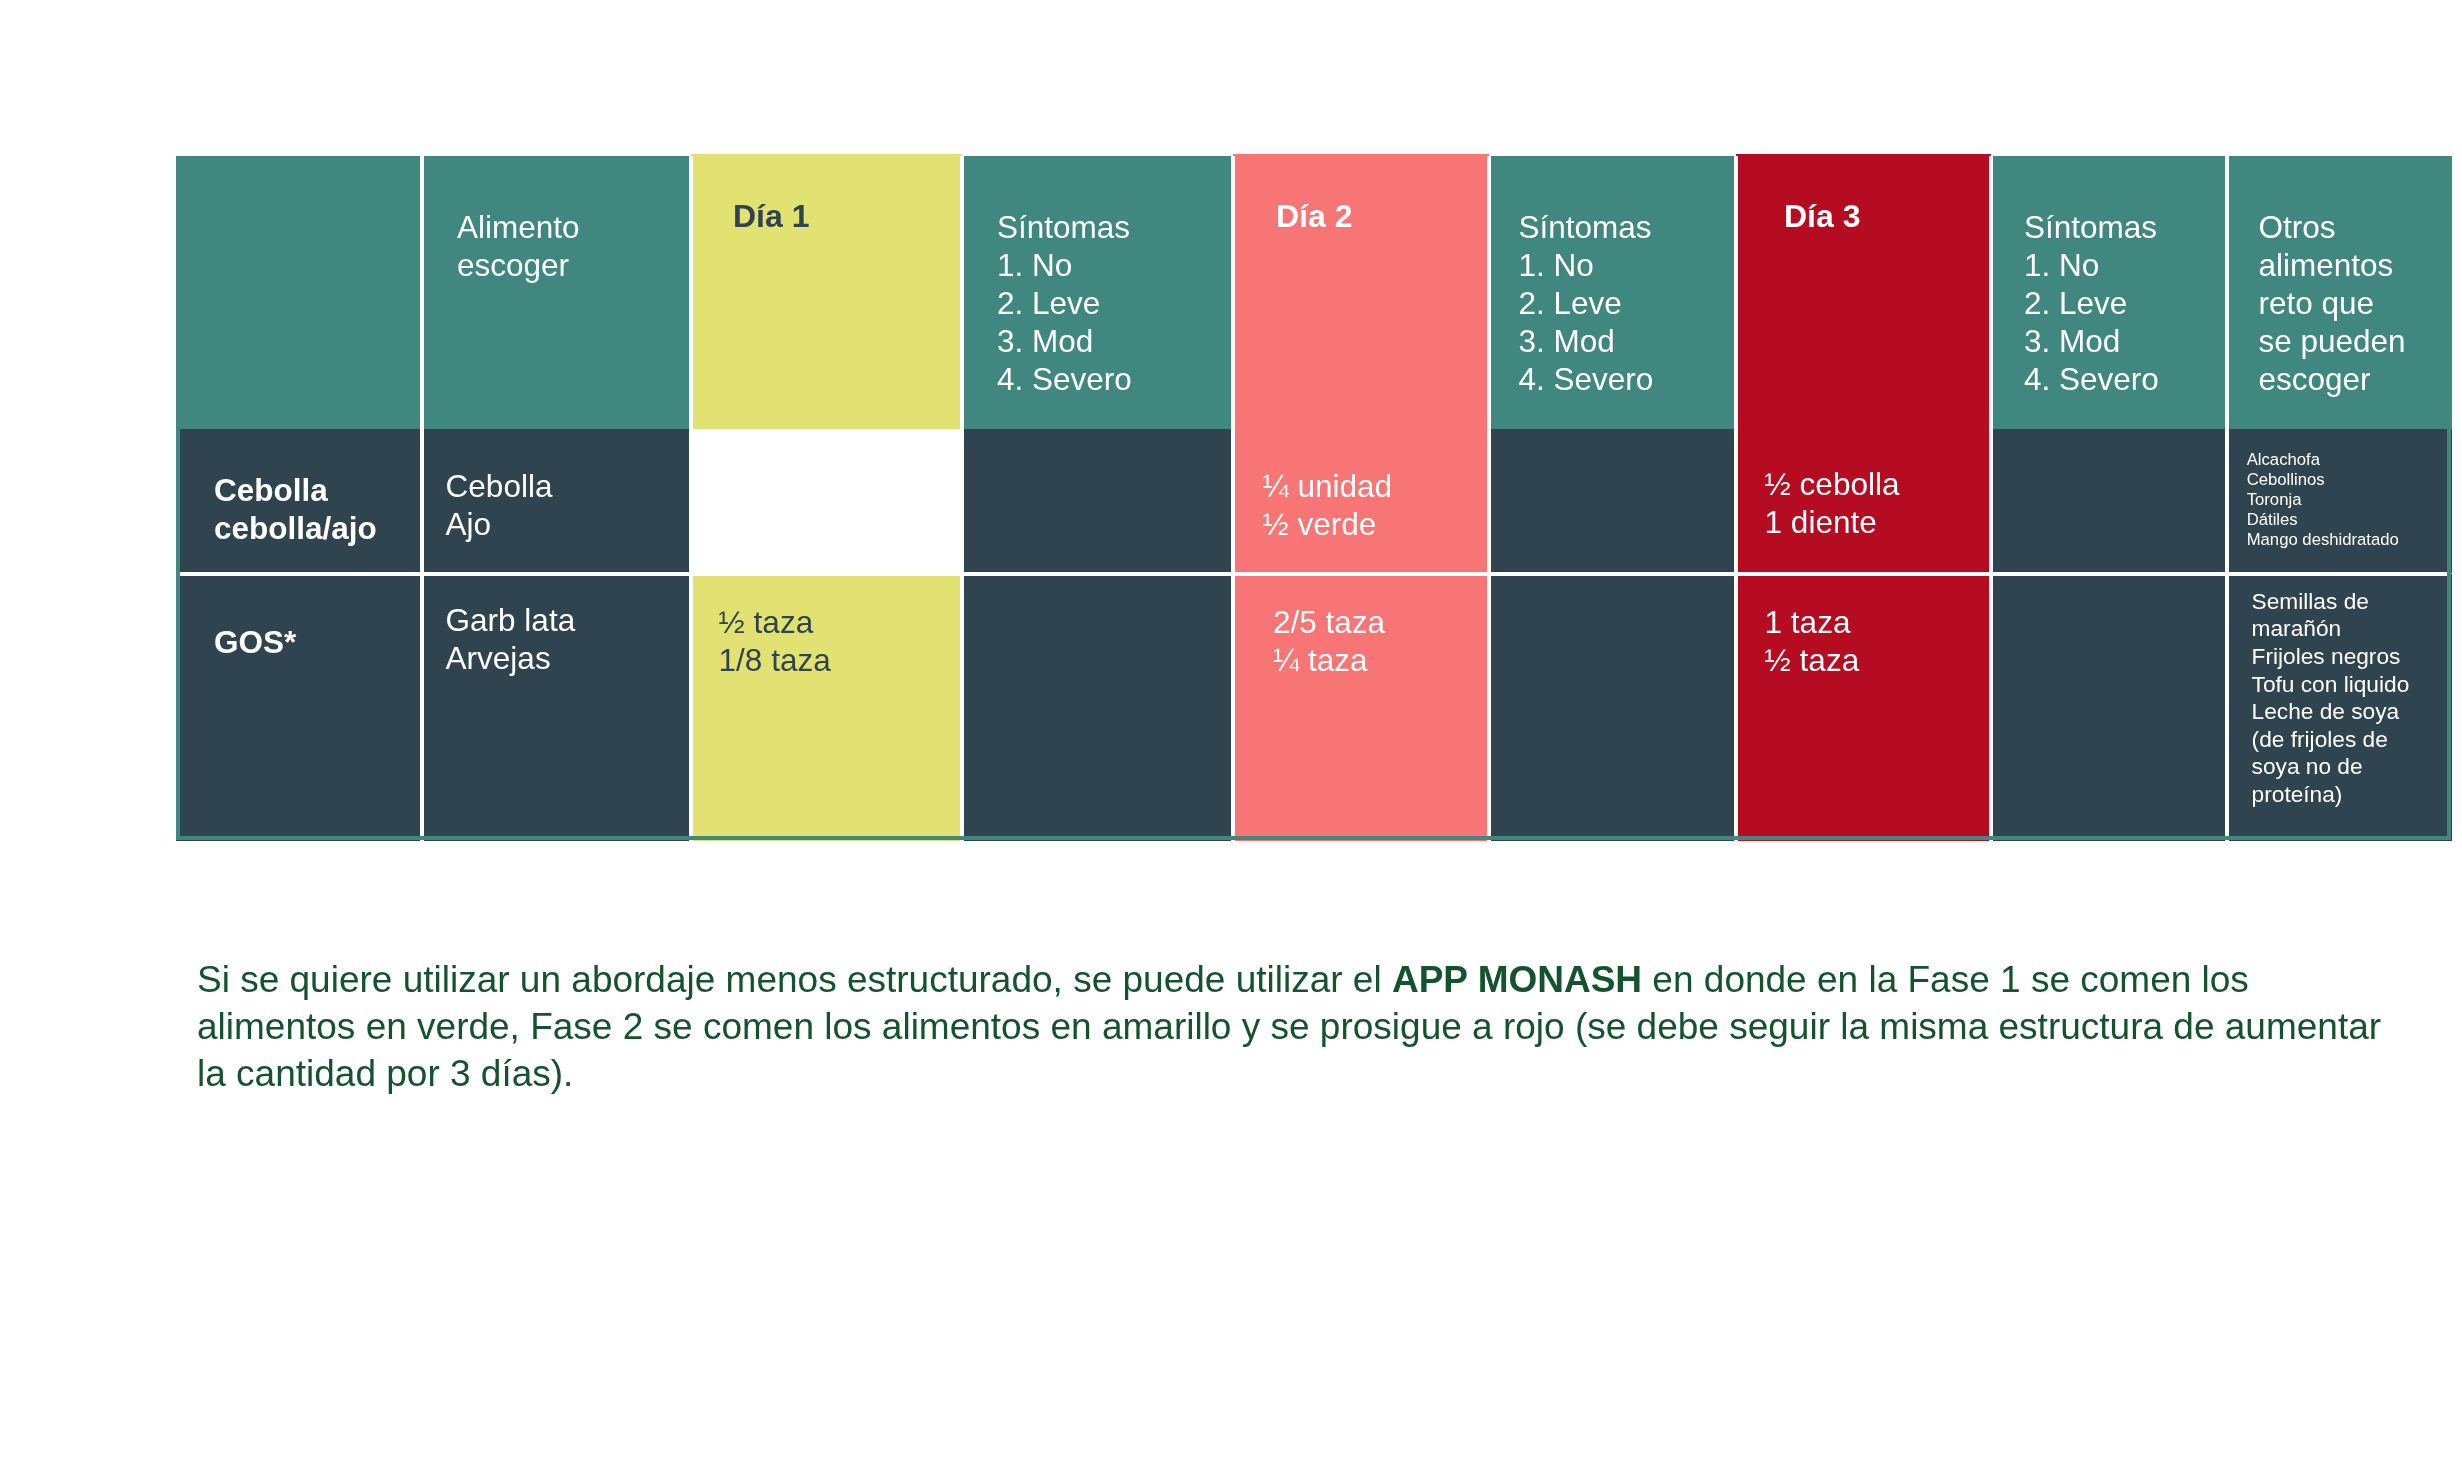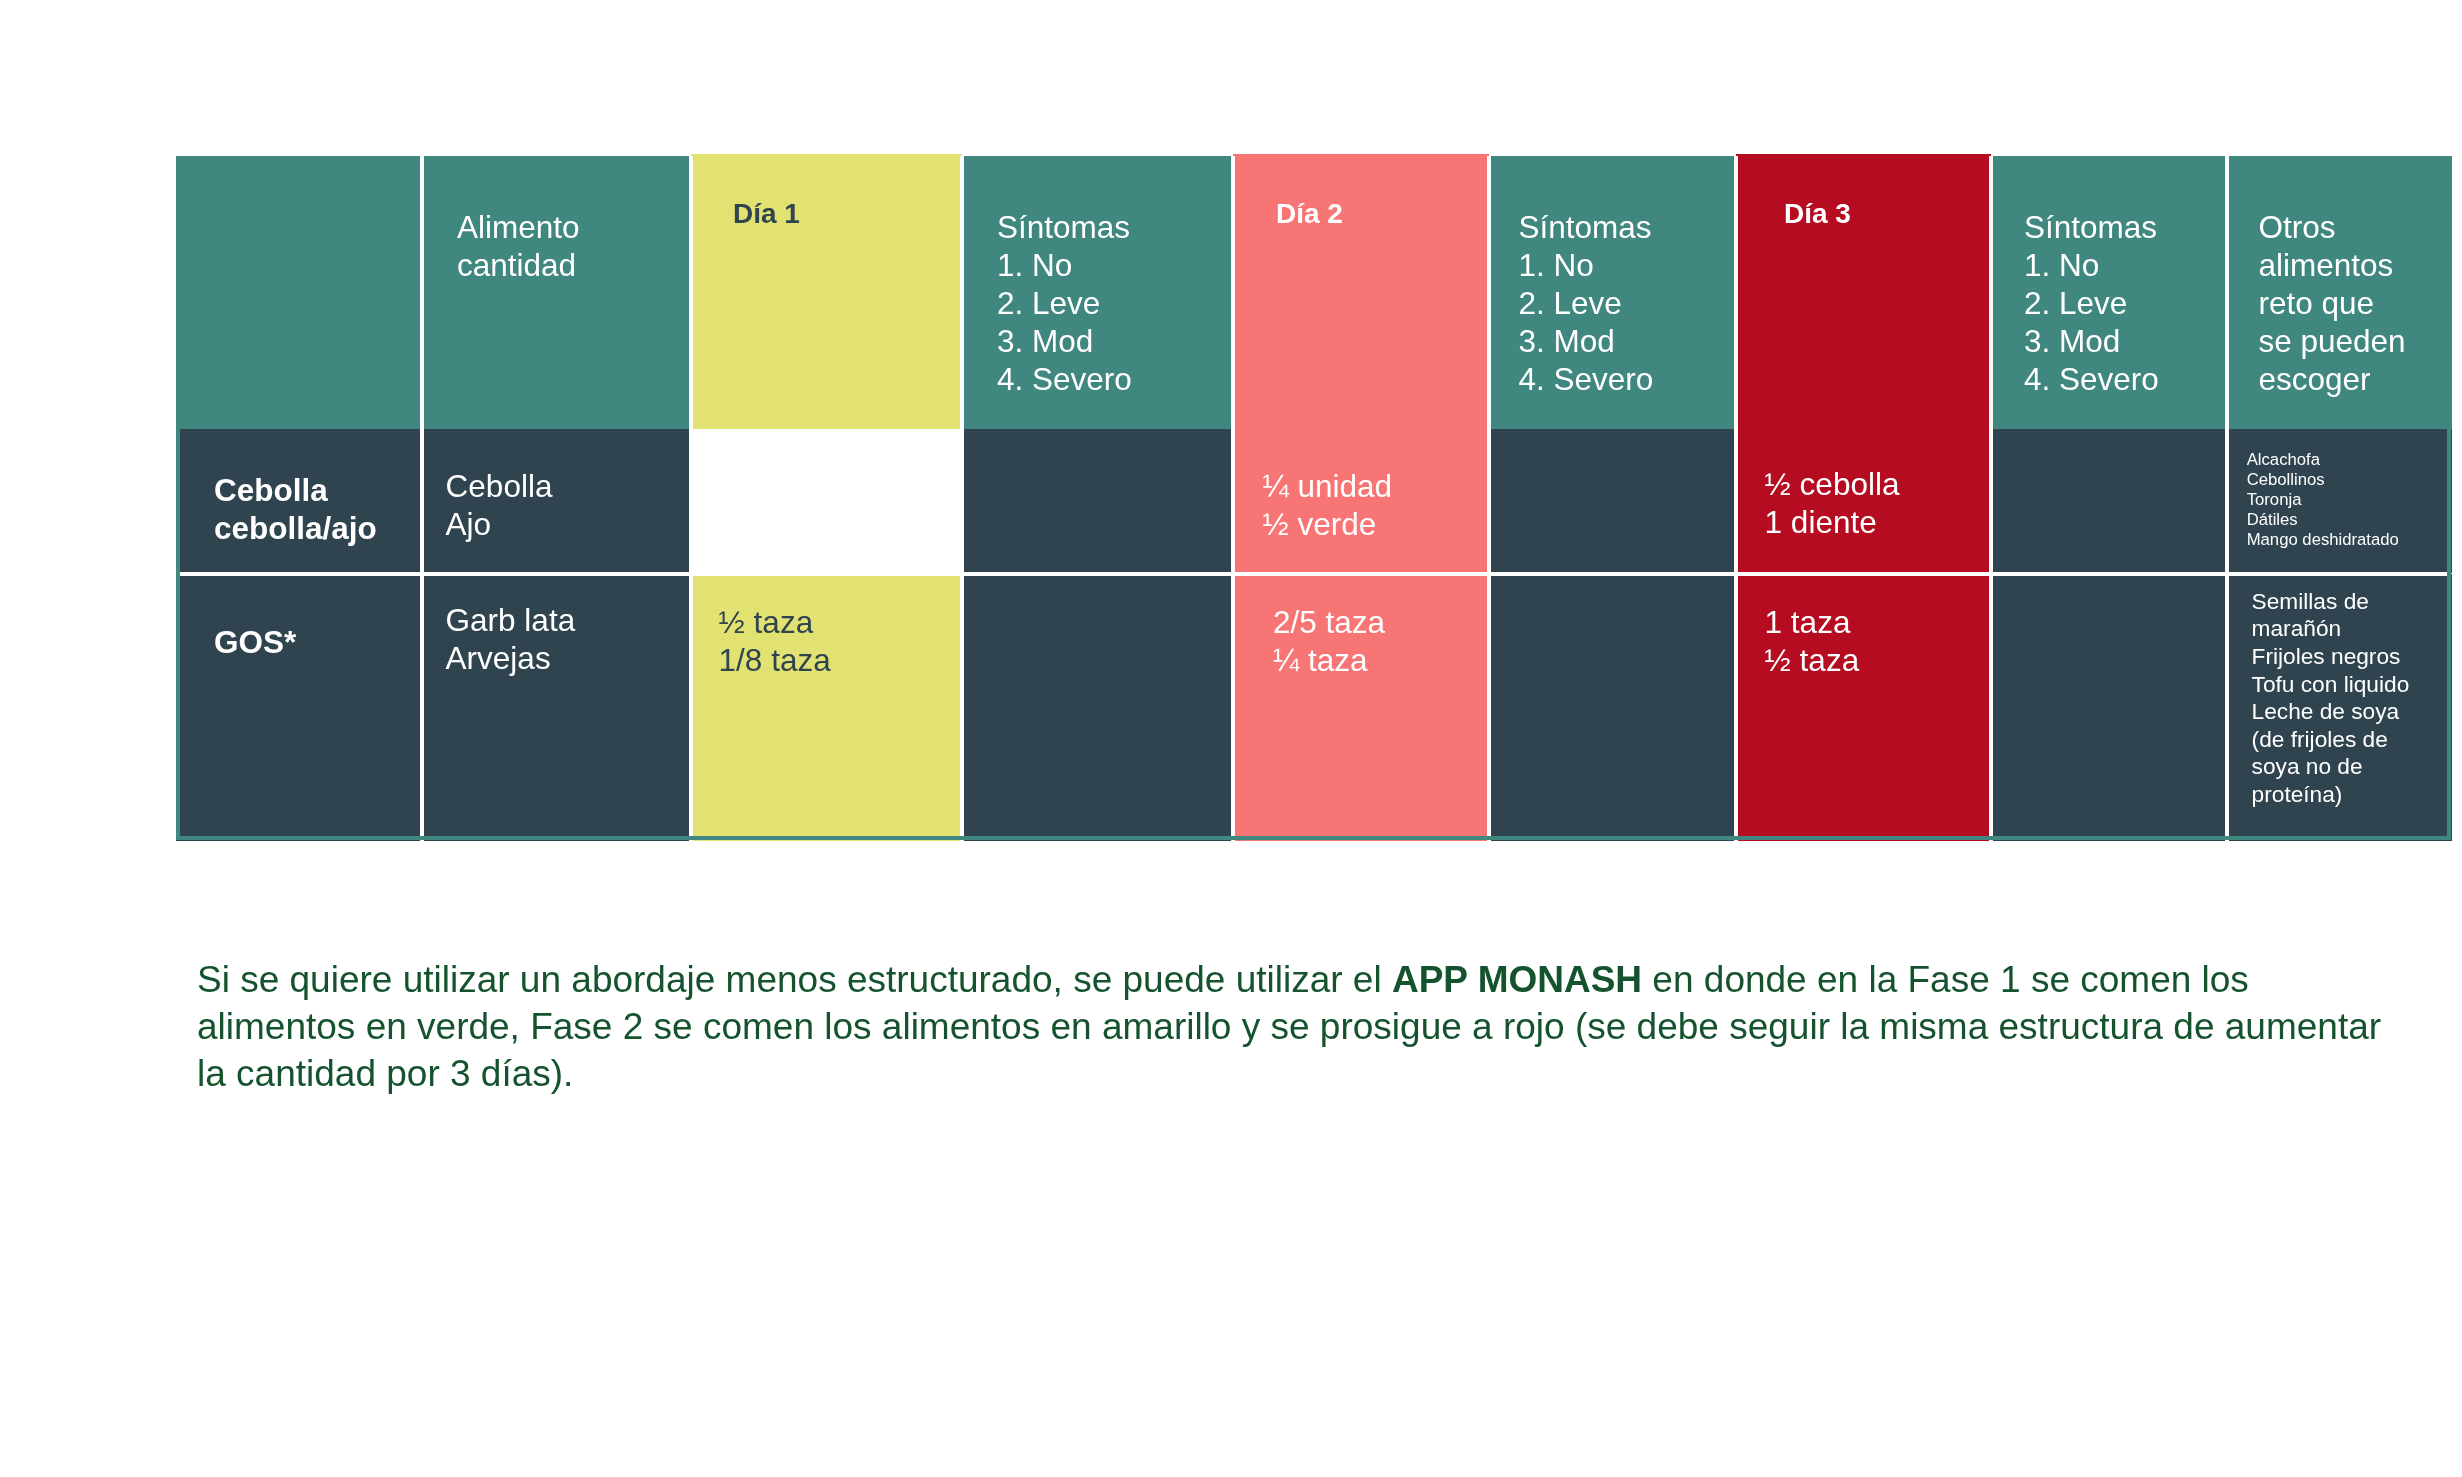--- a/index.html
+++ b/index.html
@@ -8,39 +8,39 @@
   .table { position:absolute; left:176px; top:156px; width:2275px; height:685px; }
   .cell { position:absolute; box-sizing:border-box; color:#ffffff; }
   .hdr { background:#3f877f; }
   .body { background:#2f444e; }
   .yellow { background:#e2e272; color:#2f444e; }
   .salmon { background:#f87575; }
   .red { background:#b50c22; }
   .vline { position:absolute; width:4.4px; background:#ffffff; }
   .hline { position:absolute; height:4.4px; background:#ffffff; }
   .hdr-text { position:absolute; left:35px; top:52px; font-size:31.5px; line-height:38px; white-space:pre-line; }
-  .day-label { position:absolute; left:42px; top:42px; font-size:28px; font-weight:bold; }
+  .day-label { position:absolute; left:42px; top:42px; font-size:32px; font-weight:bold; }
   .row-text { position:absolute; left:23.6px; font-size:31.5px; line-height:38px; white-space:pre-line; }
   .row-label { position:absolute; left:38px; font-size:31.5px; font-weight:bold; line-height:38px; white-space:pre-line; }
   .small-list { position:absolute; left:19.7px; top:19.7px; font-size:16.7px; line-height:20px; white-space:pre-line; }
   .mid-list { position:absolute; left:24.6px; top:19.7px; font-size:22.7px; line-height:27.6px; white-space:pre-line; }
   .outer-frame { position:absolute; left:176px; top:429px; width:2275px; height:411px; box-sizing:border-box;
                  border-left:4.4px solid #3f877f; border-right:4.4px solid #3f877f; border-bottom:4.4px solid #3f877f; }
   .note { position:absolute; left:197px; top:956px; width:2216px; font-size:37px; line-height:47px; color:#14532d; }
   .note b { font-weight:bold; }
 </style>
 </head>
 <body>
 
 <div class="table">
 
   <div class="cell hdr" style="left:0;top:0;width:246px;height:273px;"></div>
   <div class="cell hdr" style="left:246px;top:0;width:268px;height:273px;">
     <div class="hdr-text">Alimento
-cantidad</div>
+escoger</div>
   </div>
   <div class="cell yellow" style="left:515px;top:-2px;width:271px;height:275px;">
     <div class="day-label" style="top:44px;">Día 1</div>
   </div>
   <div class="cell hdr" style="left:786px;top:0;width:271px;height:273px;">
     <div class="hdr-text">Síntomas
 1.  No
 2. Leve
 3. Mod
 4. Severo</div>

